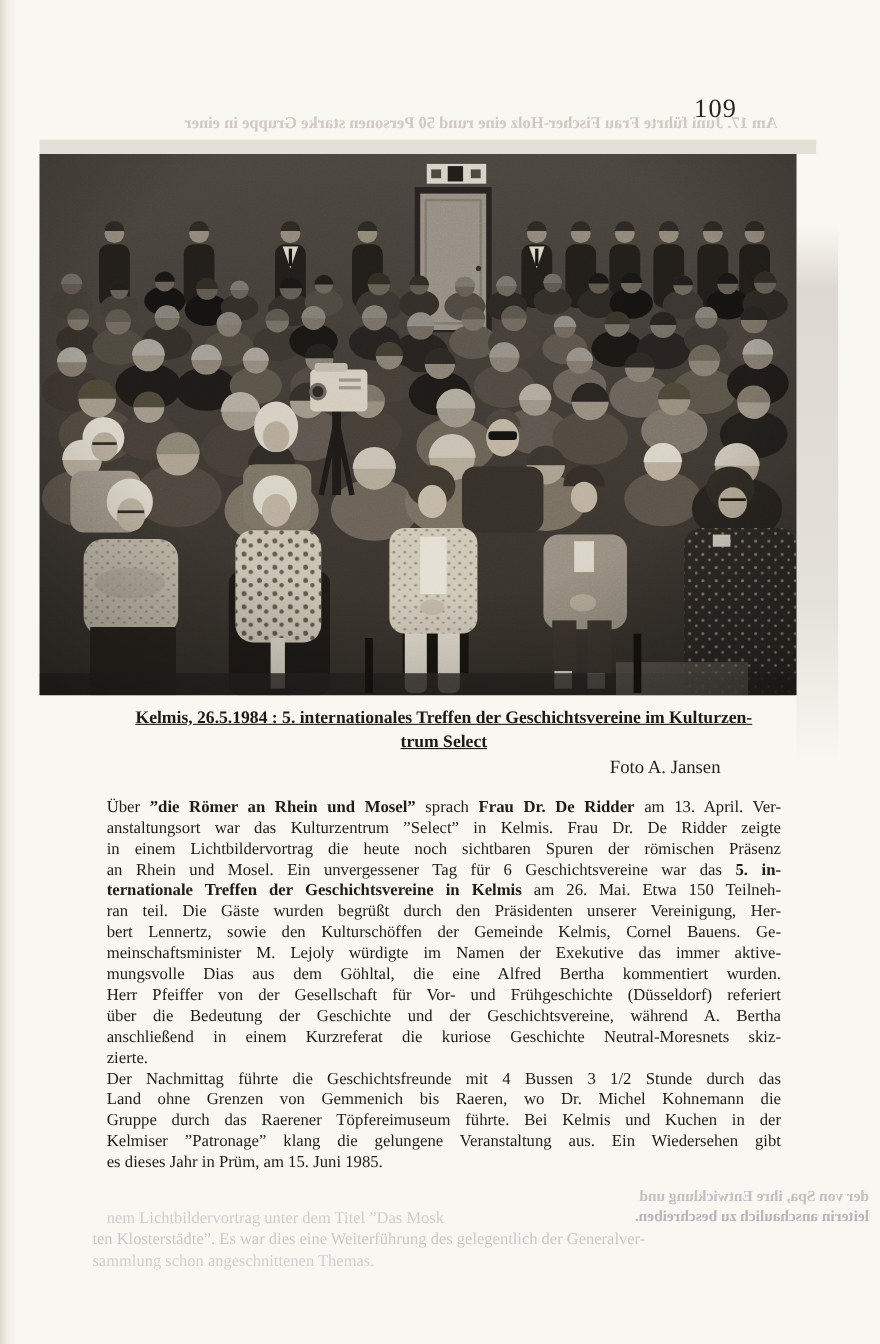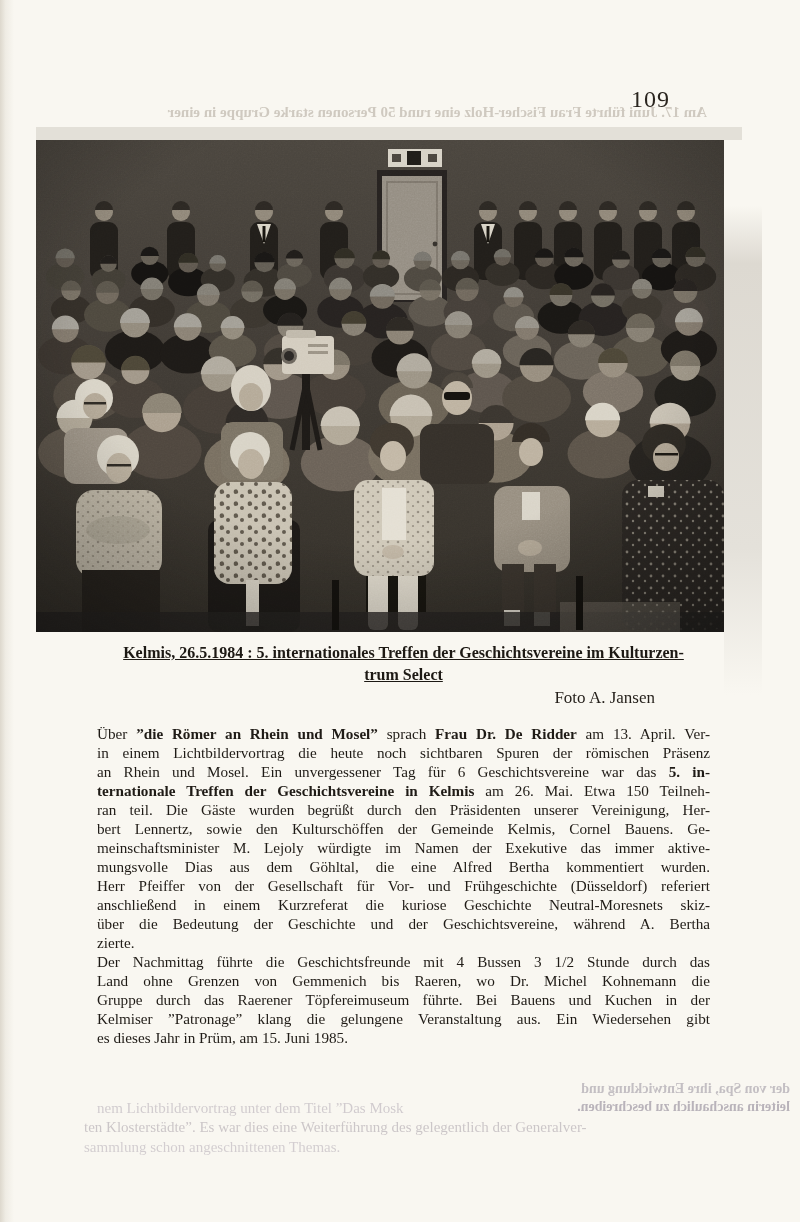--- a/index.html
+++ b/index.html
@@ -587,34 +587,35 @@
 </div>
 
 <div class="caption">
   <div>Kelmis, 26.5.1984 : 5. internationales Treffen der Geschichtsvereine im Kulturzen-</div>
   <div>trum Select</div>
 </div>
 <div class="credit">Foto A. Jansen</div>
 
 <div class="bodytext">
     <div class="tline"><span>Über </span><b>”die Römer an Rhein und Mosel”</b><span> sprach </span><b>Frau Dr. De Ridder</b><span> am 13. April. Ver-</span></div>
+    <div class="tline"><span>anstaltungsort war das Kulturzentrum ”Select” in Kelmis. Frau Dr. De Ridder zeigte</span></div>
     <div class="tline"><span>in einem Lichtbildervortrag die heute noch sichtbaren Spuren der römischen Präsenz</span></div>
     <div class="tline"><span>an Rhein und Mosel. Ein unvergessener Tag für 6 Geschichtsvereine war das </span><b>5. in-</b></div>
     <div class="tline"><b>ternationale Treffen der Geschichtsvereine in Kelmis</b><span> am 26. Mai. Etwa 150 Teilneh-</span></div>
     <div class="tline"><span>ran teil. Die Gäste wurden begrüßt durch den Präsidenten unserer Vereinigung, Her-</span></div>
     <div class="tline"><span>bert Lennertz, sowie den Kulturschöffen der Gemeinde Kelmis, Cornel Bauens. Ge-</span></div>
     <div class="tline"><span>meinschaftsminister M. Lejoly würdigte im Namen der Exekutive das immer aktive-</span></div>
     <div class="tline"><span>mungsvolle Dias aus dem Göhltal, die eine Alfred Bertha kommentiert wurden.</span></div>
     <div class="tline"><span>Herr Pfeiffer von der Gesellschaft für Vor- und Frühgeschichte (Düsseldorf) referiert</span></div>
+    <div class="tline"><span>über die Bedeutung der Geschichte und der Geschichtsvereine, während A. Bertha</span></div>
     <div class="tline"><span>anschließend in einem Kurzreferat die kuriose Geschichte Neutral-Moresnets skiz-</span></div>
-    <div class="tline"><span>über die Bedeutung der Geschichte und der Geschichtsvereine, während A. Bertha</span></div>
     <div class="tline last"><span>zierte.</span></div>
     <div class="tline"><span>Der Nachmittag führte die Geschichtsfreunde mit 4 Bussen 3 1/2 Stunde durch das</span></div>
     <div class="tline"><span>Land ohne Grenzen von Gemmenich bis Raeren, wo Dr. Michel Kohnemann die</span></div>
-    <div class="tline"><span>Gruppe durch das Raerener Töpfereimuseum führte. Bei Bauens und Kuchen in der</span></div>
+    <div class="tline"><span>Gruppe durch das Raerener Töpfereimuseum führte. Bei Kelmis und Kuchen in der</span></div>
     <div class="tline"><span>Kelmiser ”Patronage” klang die gelungene Veranstaltung aus. Ein Wiedersehen gibt</span></div>
     <div class="tline last"><span>es dieses Jahr in Prüm, am 15. Juni 1985.</span></div>
   </div>
 
 <div class="ghost ghost-m1 mirror">der von Spa, ihre Entwicklung und</div>
 <div class="ghost ghost-m2 mirror">leiterin anschaulich zu beschreiben.</div>
 <div class="ghost ghost-b1">nem Lichtbildervortrag unter dem Titel ”Das Mosk</div>
 <div class="ghost ghost-b2">ten Klosterstädte”. Es war dies eine Weiterführung des gelegentlich der Generalver-</div>
 <div class="ghost ghost-b3">sammlung schon angeschnittenen Themas.</div>
 

